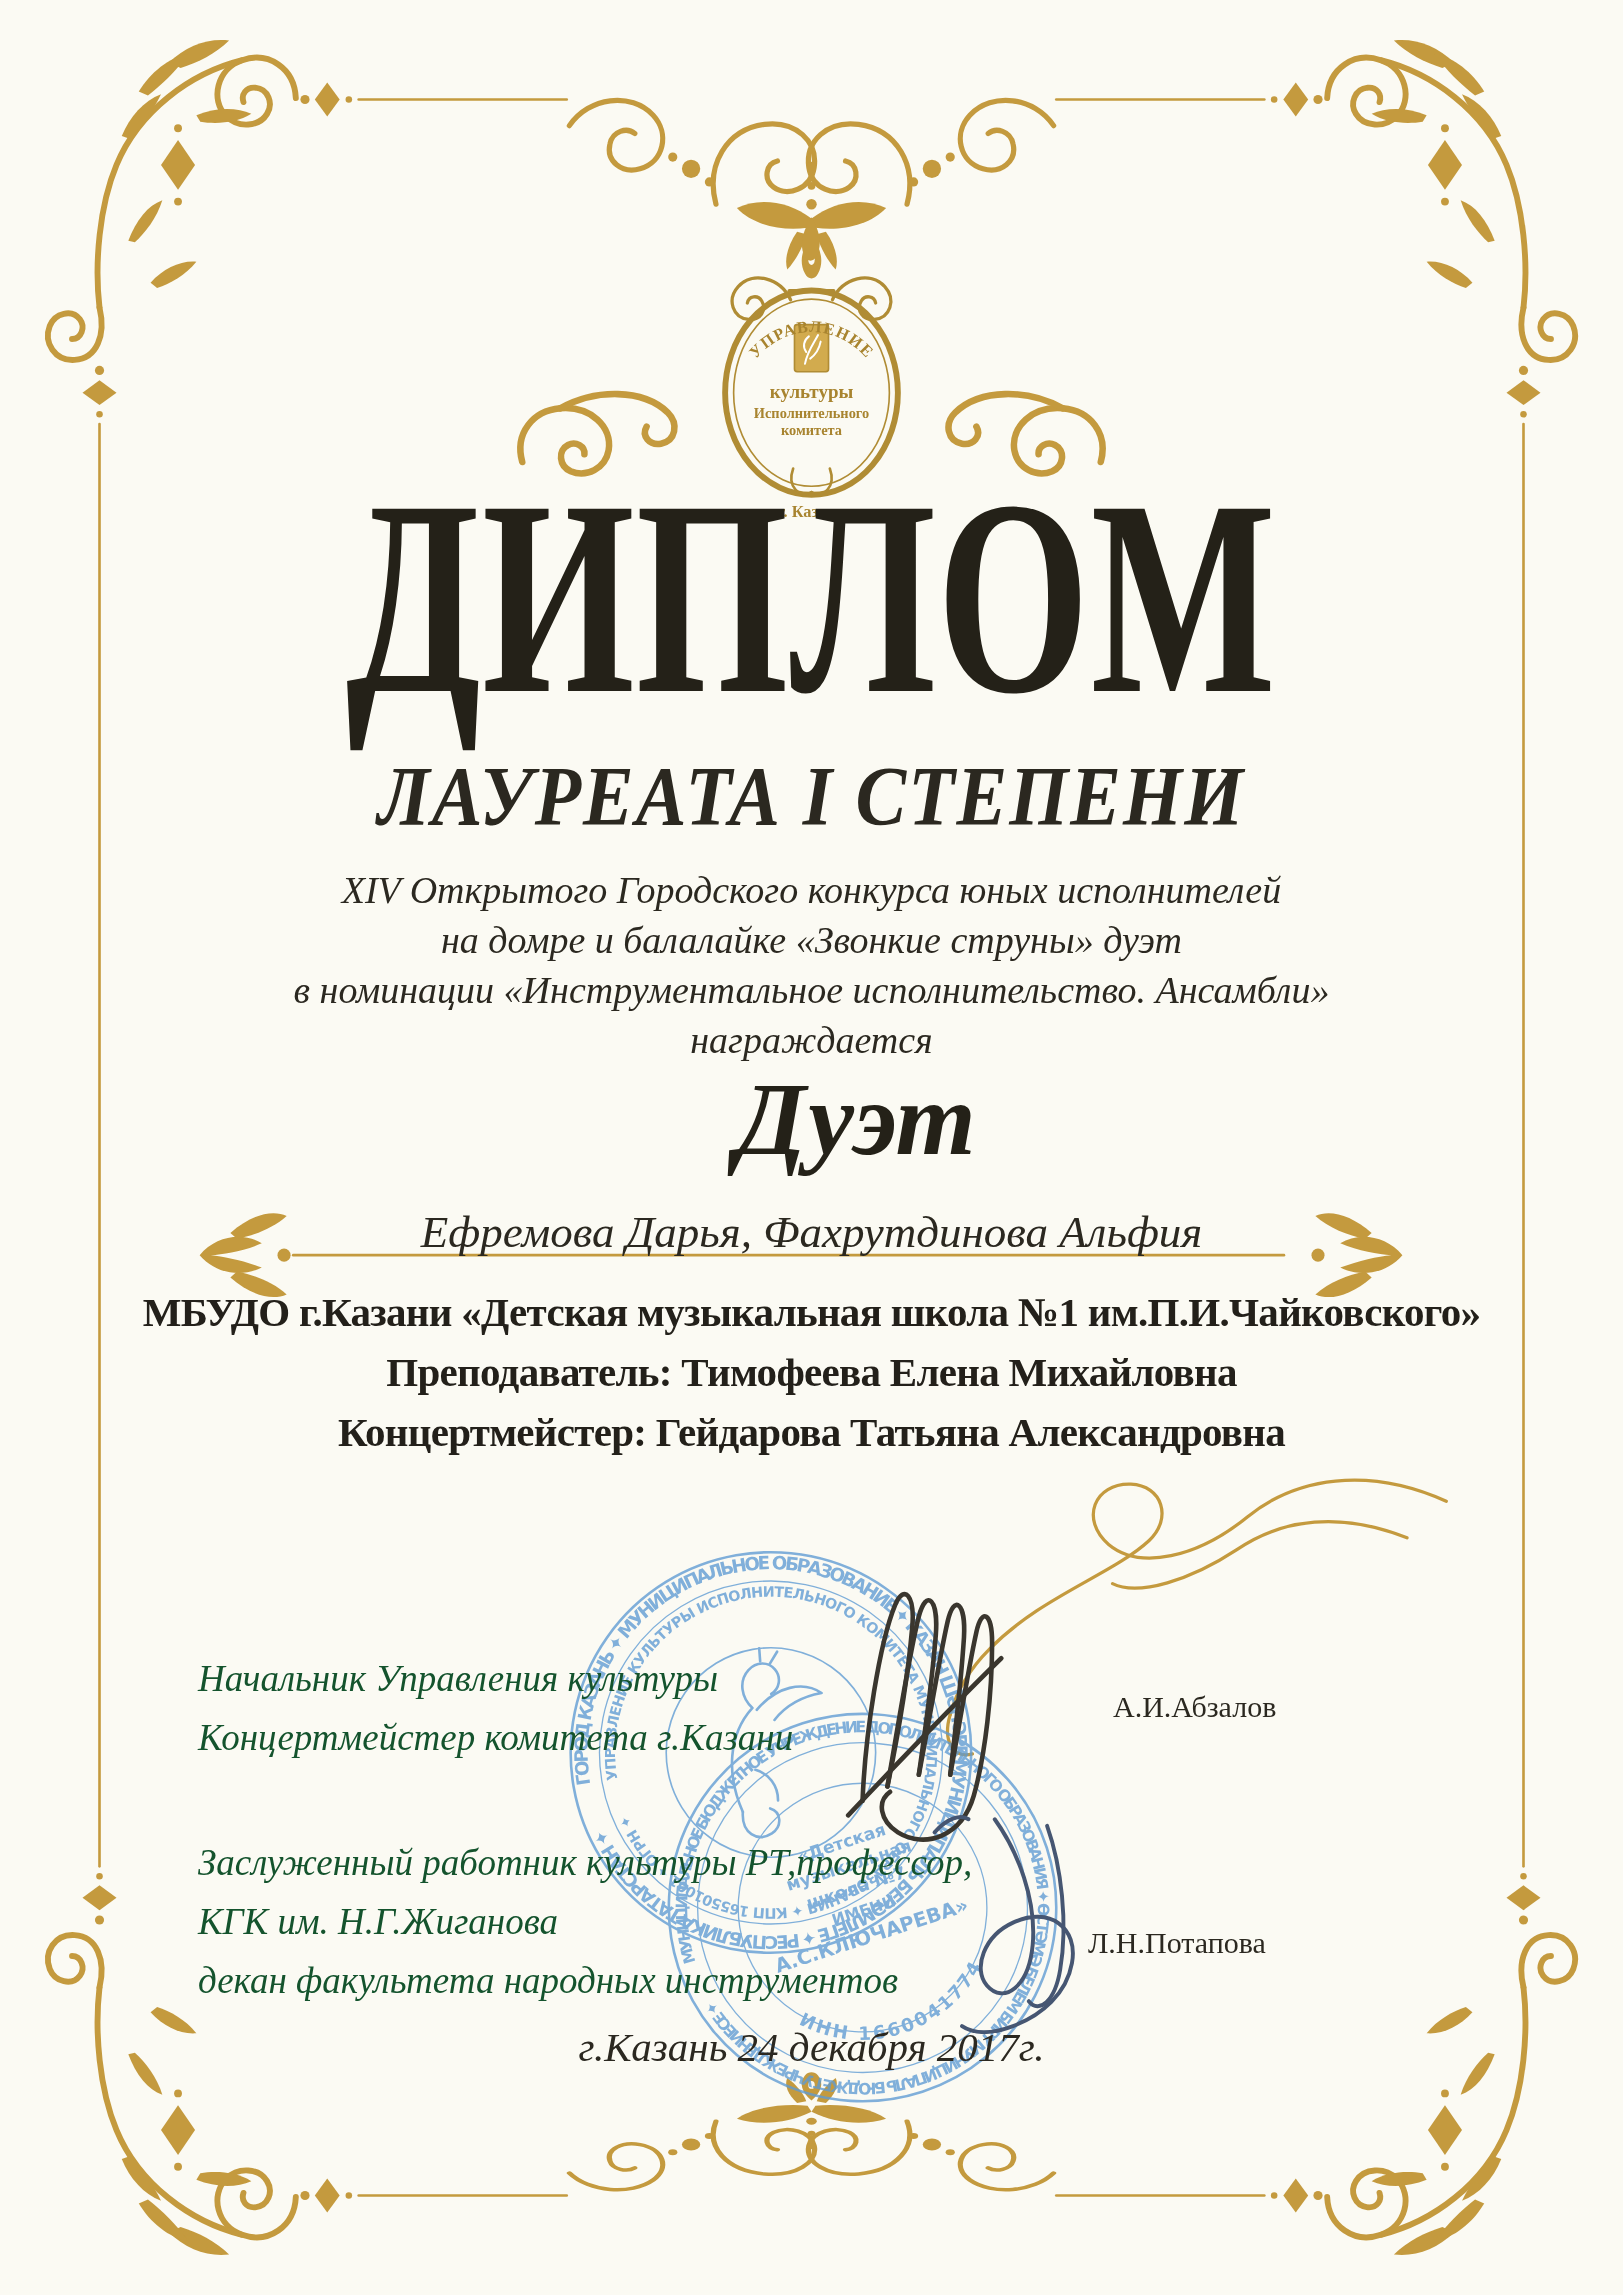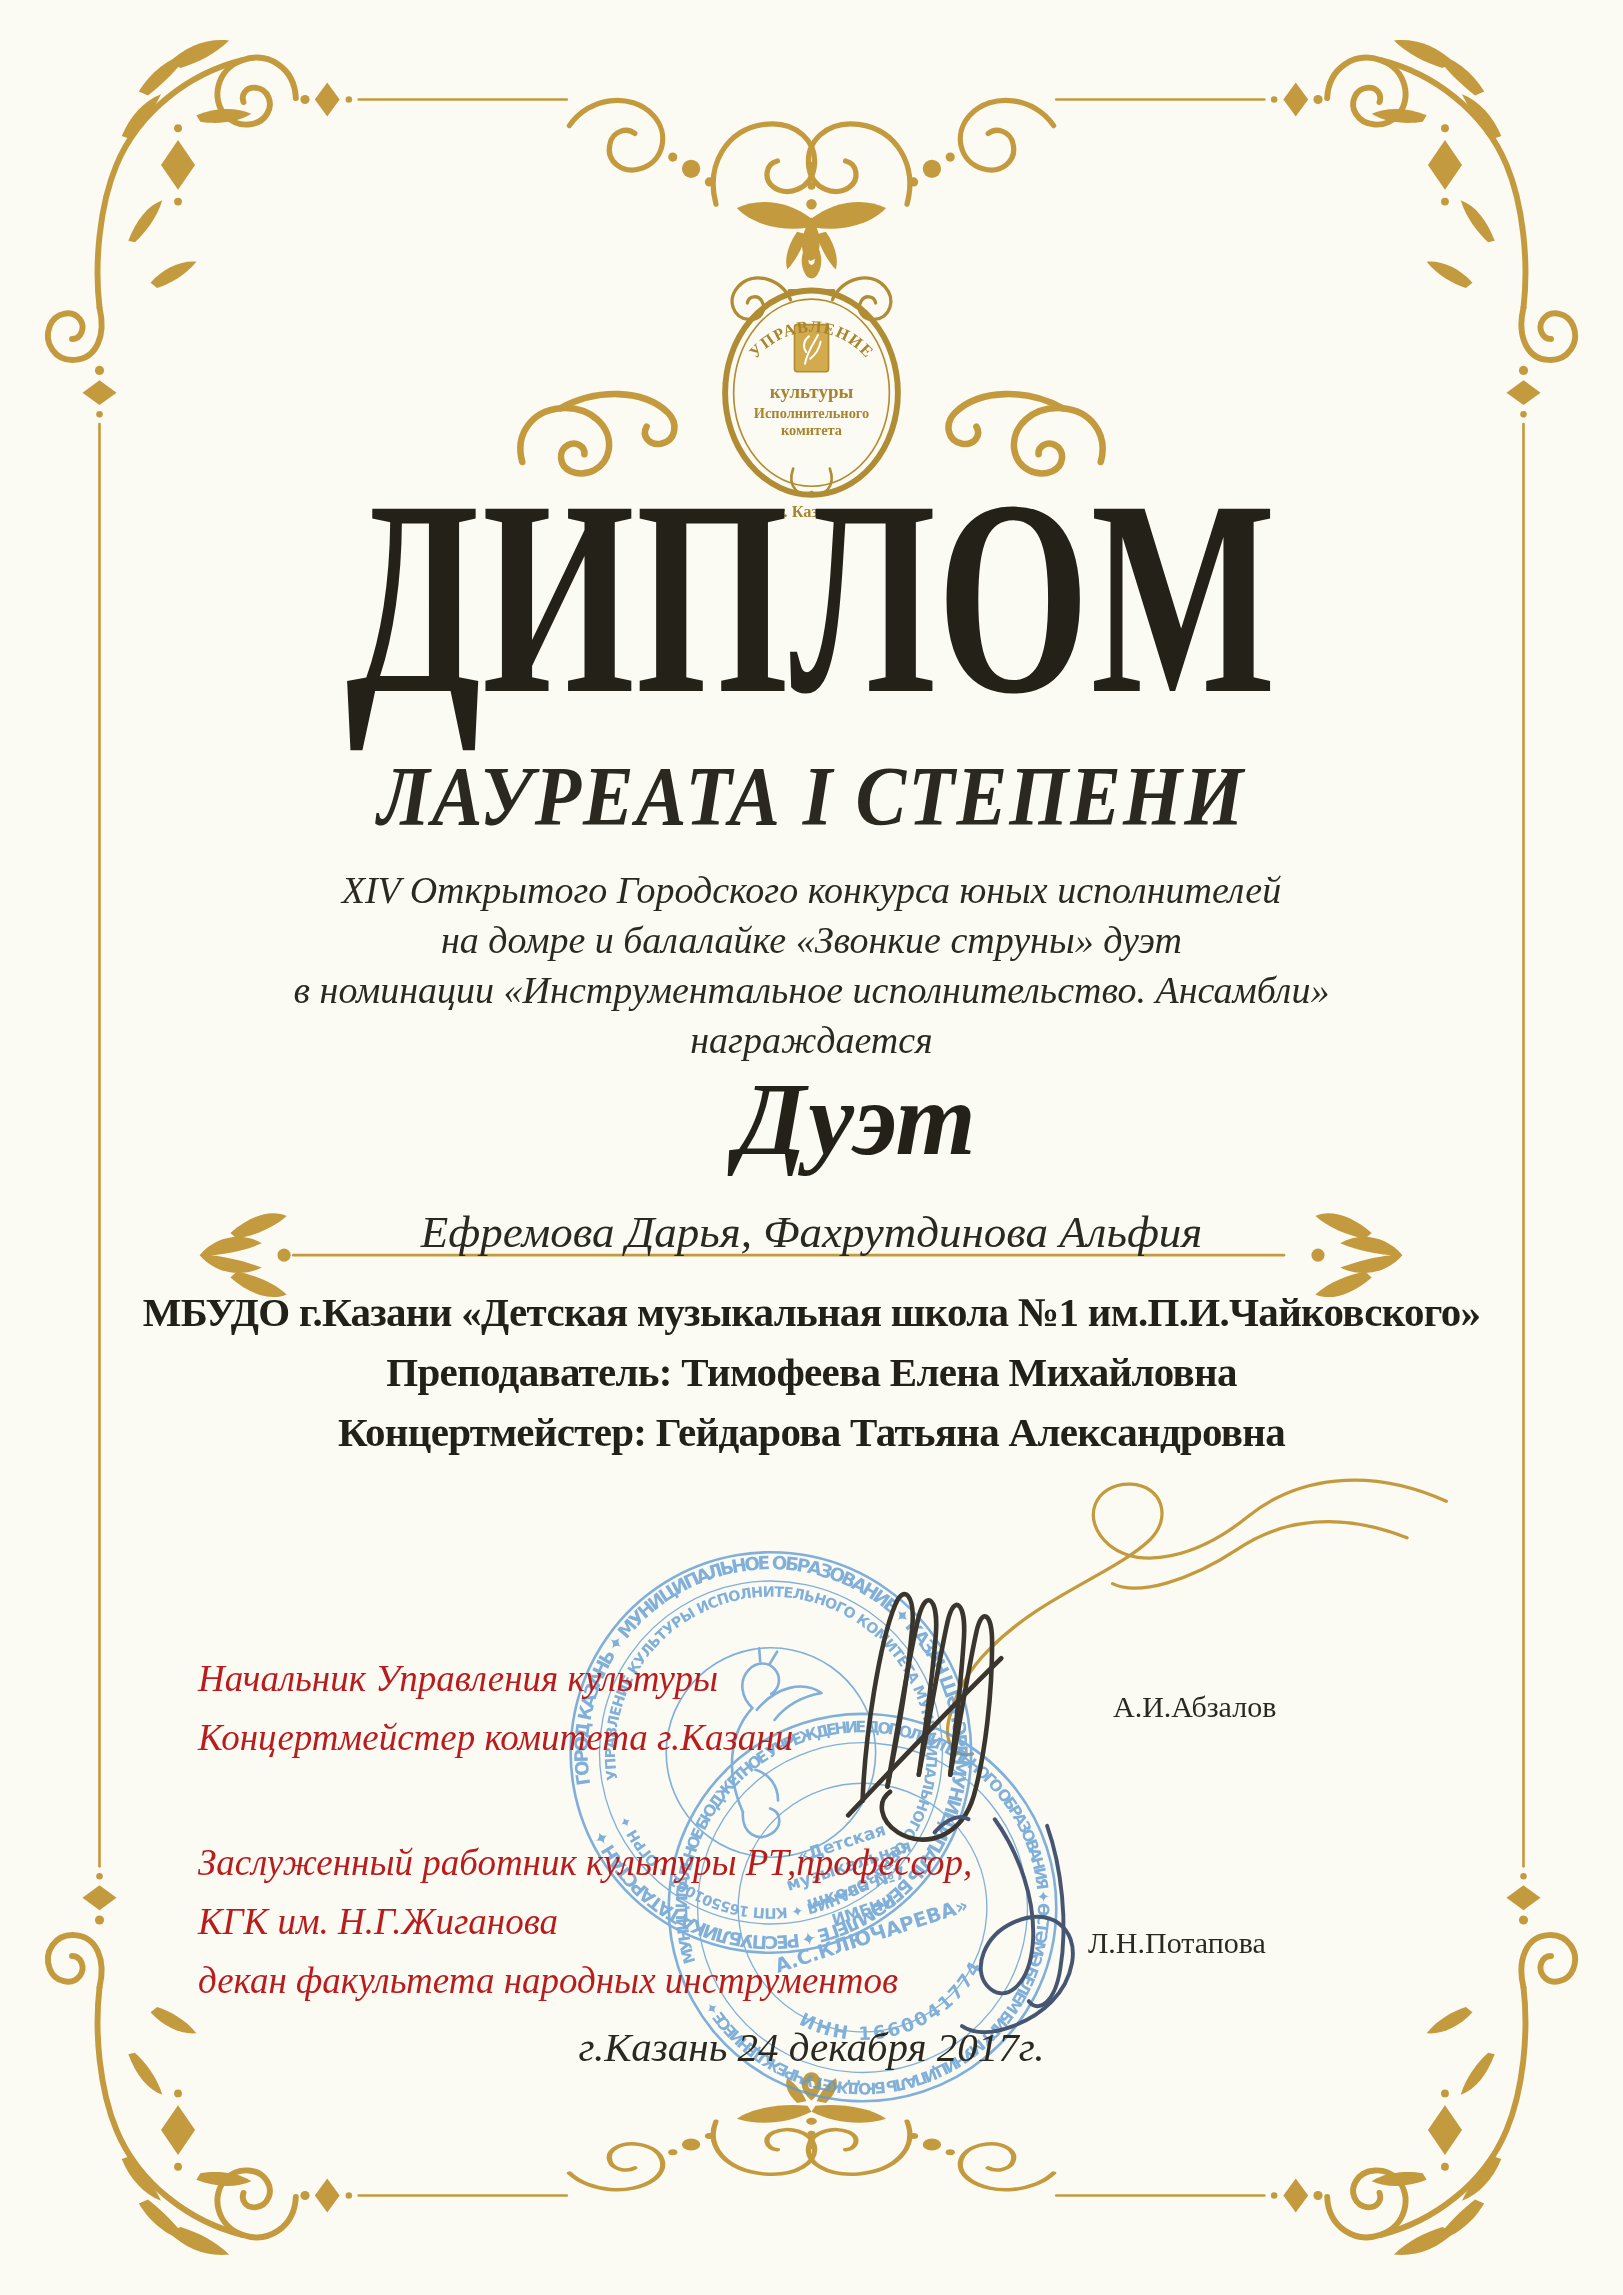--- a/index.html
+++ b/index.html
@@ -21,21 +21,21 @@
   }
   .subtitle{
     top:753px;font-size:76px;font-weight:700;font-style:italic;
     line-height:76px;letter-spacing:2px;color:#2b2820;
     transform:scaleY(1.12);transform-origin:50% 0;
   }
   .body-block{top:865px;font-size:38px;font-style:italic;line-height:50px;color:#2b2820;}
   .duet{top:1064px;font-size:103px;font-weight:700;font-style:italic;line-height:111px;color:#242118;padding-left:44px;}
   .members{top:1206px;font-size:45px;font-weight:400;font-style:italic;color:#2b2820;}
   .school-block{top:1282px;font-size:41px;font-weight:700;line-height:60px;letter-spacing:-0.7px;color:#23201a;}
-  .sig-label{position:absolute;left:198px;text-align:left;font-size:37px;font-style:italic;line-height:59px;z-index:3;color:#b91c1c;}
+  .sig-label{position:absolute;left:198px;text-align:left;font-size:37px;font-style:italic;line-height:59px;z-index:3;color:#14532d;}
   .sig1{top:1649px;}
   .sig2{top:1833px;}
   .sig-name{position:absolute;font-size:30px;z-index:3;color:#2b2820;}
   .name1{left:1113px;top:1690px;}
   .name2{left:1088px;top:1926px;}
   .date-line{top:2011px;font-size:41px;font-style:italic;color:#2b2820;margin-top:12px;}
   .gold-stroke{stroke:#c49a3e;fill:none;stroke-linecap:round;stroke-linejoin:round;}
   .gold-fill{fill:#c49a3e;stroke:none;}
   .emb-stroke{stroke:#b08c34;fill:none;stroke-linecap:round;}
   .emb-text{fill:#a8842f;font-weight:700;font-family:"Liberation Serif",serif;}

